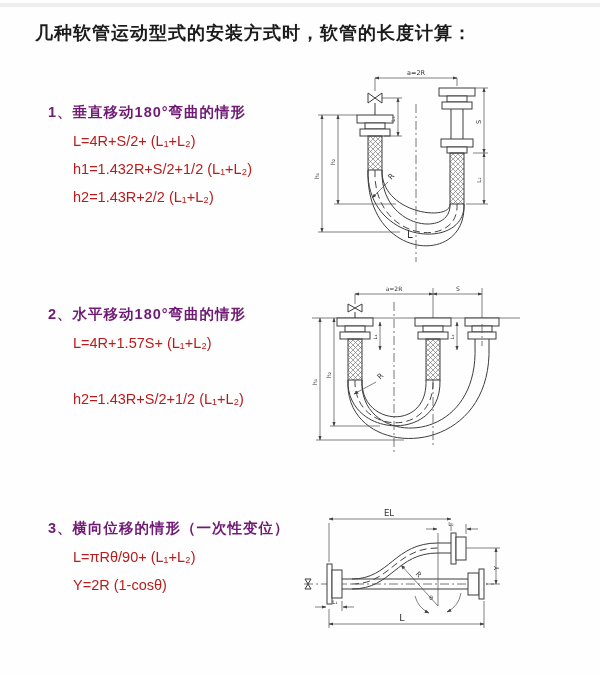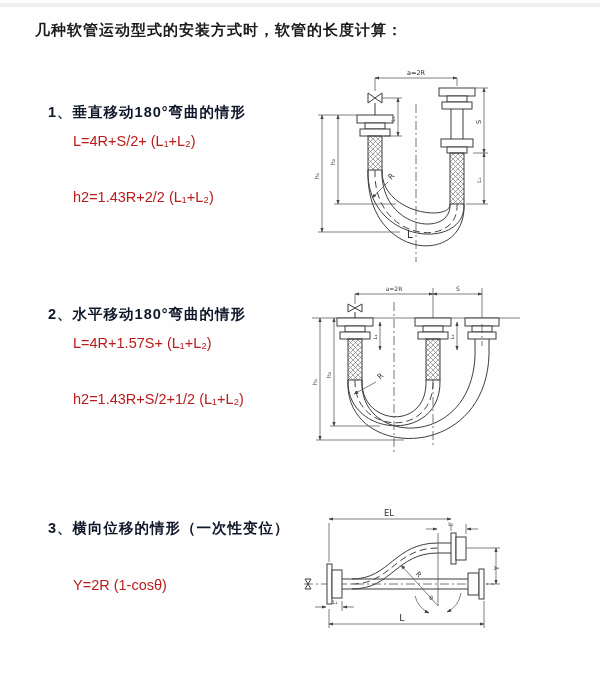--- a/index.html
+++ b/index.html
@@ -1,23 +1,23 @@
 <!DOCTYPE html>
 <html><head>
 <meta charset="utf-8">
 <style>
   html,body{margin:0;padding:0;background:#ffffff;}
   .page{position:relative;width:600px;height:675px;background:#fefefe;overflow:hidden;
         font-family:"Liberation Sans","DejaVu Sans",sans-serif;color:#1f1f1f;}
   .scan-band{position:absolute;left:0;top:3px;width:100%;height:4px;background:#e3e3e3;opacity:.6;}
-  .doc-title{position:absolute;left:35px;top:21px;font-size:15px;font-weight:600;
+  .doc-title{position:absolute;left:35px;top:21px;font-size:18px;font-weight:600;
              letter-spacing:1px;color:#1c1c1c;white-space:nowrap;}
   .sec{position:absolute;left:48px;width:280px;height:120px;}
   .sec-heading{position:absolute;left:0;top:0;font-size:14.5px;font-weight:600;
-               letter-spacing:1px;color:#0f172a;white-space:nowrap;}
+               letter-spacing:1px;color:#701a75;white-space:nowrap;}
   .formula{position:absolute;left:25px;font-size:14.5px;color:#b91c1c;white-space:nowrap;
            font-family:"Liberation Sans","DejaVu Sans",sans-serif;}
   .fr1{top:30px;} .fr2{top:58px;} .fr3{top:86px;}
   #sec1{top:103px;} #sec2{top:305px;} #sec3{top:519px;}
   .dia{position:absolute;}
   #dia1{left:308px;top:64px;}
   #dia2{left:308px;top:280px;}
   #dia3{left:298px;top:503px;}
   svg{display:block;}
   svg text{font-family:"DejaVu Sans","Liberation Sans",sans-serif;fill:#333;}
@@ -46,31 +46,33 @@
         <line x1="5" y1="0" x2="0" y2="5" stroke="#6a6a6a" stroke-width="0.6"></line>
       </pattern>
     </defs>
   </svg>
 
   <div class="doc-title">几种软管运动型式的安装方式时，软管的长度计算：</div>
 
   <div class="sec" id="sec1">
     <div class="sec-heading">1、垂直移动180°弯曲的情形</div>
     <div class="formula fr1">L=4R+S/2+ (L₁+L₂)</div>
+    <div class="formula fr2">h1=1.432R+S/2+1/2 (L₁+L₂)</div>
     <div class="formula fr3">h2=1.43R+2/2 (L₁+L₂)</div>
   </div>
 
   <div class="sec" id="sec2">
     <div class="sec-heading">2、水平移动180°弯曲的情形</div>
     <div class="formula fr1">L=4R+1.57S+ (L₁+L₂)</div>
     <div class="formula fr3">h2=1.43R+S/2+1/2 (L₁+L₂)</div>
   </div>
 
   <div class="sec" id="sec3">
     <div class="sec-heading">3、横向位移的情形（一次性变位）</div>
+    <div class="formula fr1">L=πRθ/90+ (L₁+L₂)</div>
     <div class="formula fr2">Y=2R (1-cosθ)</div>
   </div>
 
   <div class="dia" id="dia1">
     <svg width="292" height="205" viewBox="0 0 292 205">
 
       <g>
         <line class="dim" x1="67" y1="14" x2="149" y2="14" marker-start="url(#arw)" marker-end="url(#arw)"></line>
         <line class="dim" x1="67" y1="14" x2="67" y2="27"></line>
         <line class="dim" x1="149" y1="14" x2="149" y2="22"></line>

